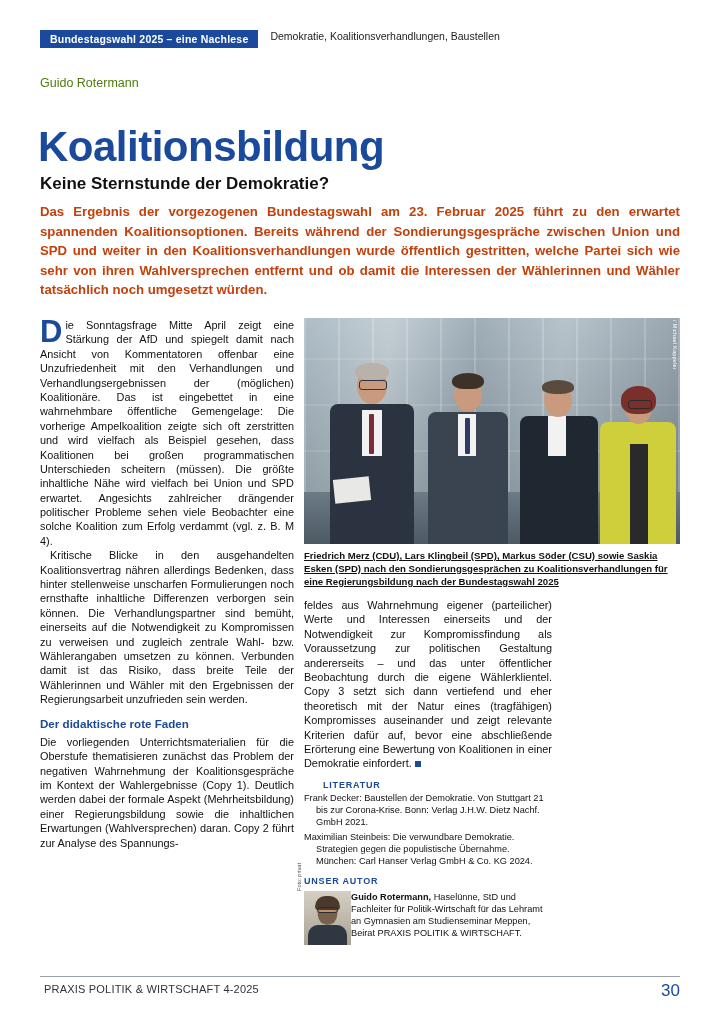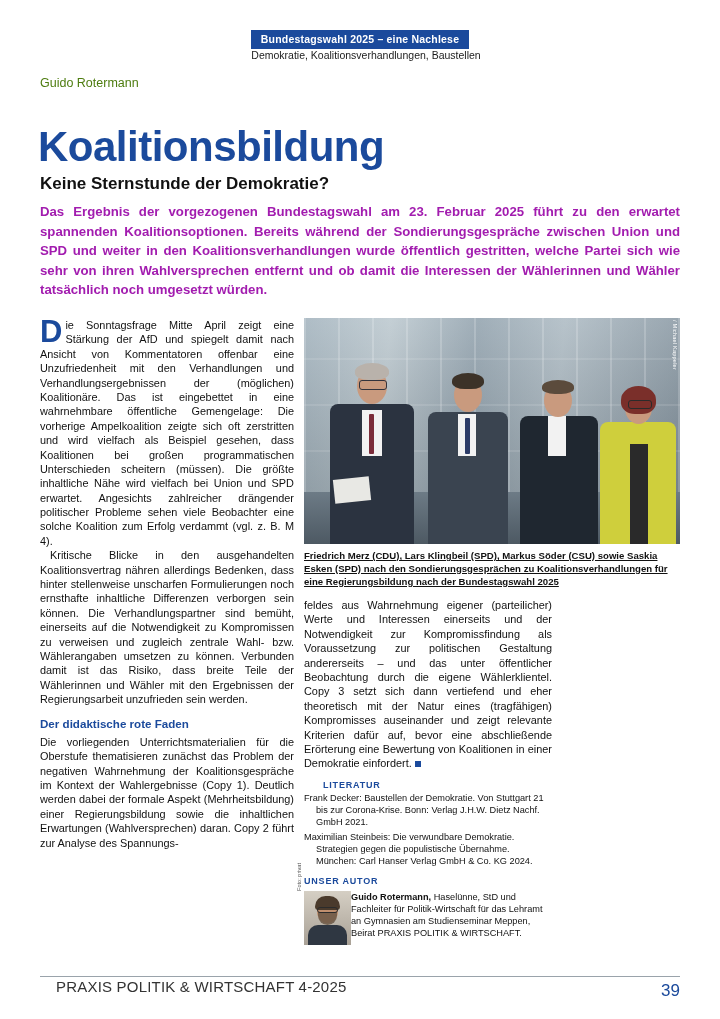--- a/index.html
+++ b/index.html
@@ -24,22 +24,20 @@
   }
 
   
   .header {
     position: absolute;
     top: 30px;
     left: 40px;
     right: 40px;
     height: 18px;
     display: flex;
-    align-items: center;
-    flex-direction: column;
   }
   .header-tag {
     background: #1b4a9c;
     color: #ffffff;
     font-size: 10.5px;
     font-weight: bold;
     letter-spacing: 0.2px;
     padding: 4px 10px 4px 10px;
     line-height: 1;
     white-space: nowrap;
@@ -78,21 +76,21 @@
     color: #111111;
   }
   .lead {
     position: absolute;
     top: 202px;
     left: 40px;
     width: 640px;
     font-size: 13.2px;
     font-weight: bold;
     line-height: 1.48;
-    color: #a21caf;
+    color: #c2410c;
     text-align: justify;
   }
 
   
   .col-left {
     position: absolute;
     top: 318px;
     left: 40px;
     width: 254px;
     font-size: 10.9px;
@@ -339,23 +337,23 @@
   
   .footer-rule {
     position: absolute;
     left: 40px;
     right: 40px;
     bottom: 42px;
     border-top: 1px solid #9aa3ab;
   }
   .footer-left {
     position: absolute;
-    left: 56px;
+    left: 44px;
     bottom: 24px;
-    font-size: 15px;
+    font-size: 11px;
     color: #333;
     letter-spacing: 0.2px;
   }
   .footer-page {
     position: absolute;
     right: 40px;
     bottom: 18px;
     font-size: 17px;
     color: #1b4a9c;
     font-weight: normal;
@@ -447,15 +445,15 @@
       <div class="ap-hair"></div>
       <div class="ap-glasses"></div>
     </div>
     <div class="author-text">
       <b>Guido Rotermann,</b><span> Haselünne, StD und Fachleiter für Politik-Wirtschaft für das Lehramt an Gymnasien am Studienseminar Meppen, Beirat PRAXIS POLITIK &amp; WIRTSCHAFT.</span>
     </div>
   </div>
 
   <div class="footer-rule"></div>
   <div class="footer-left">PRAXIS POLITIK &amp; WIRTSCHAFT 4-2025</div>
-  <div class="footer-page">39</div>
+  <div class="footer-page">30</div>
 
 </div>
 
 </body></html>

